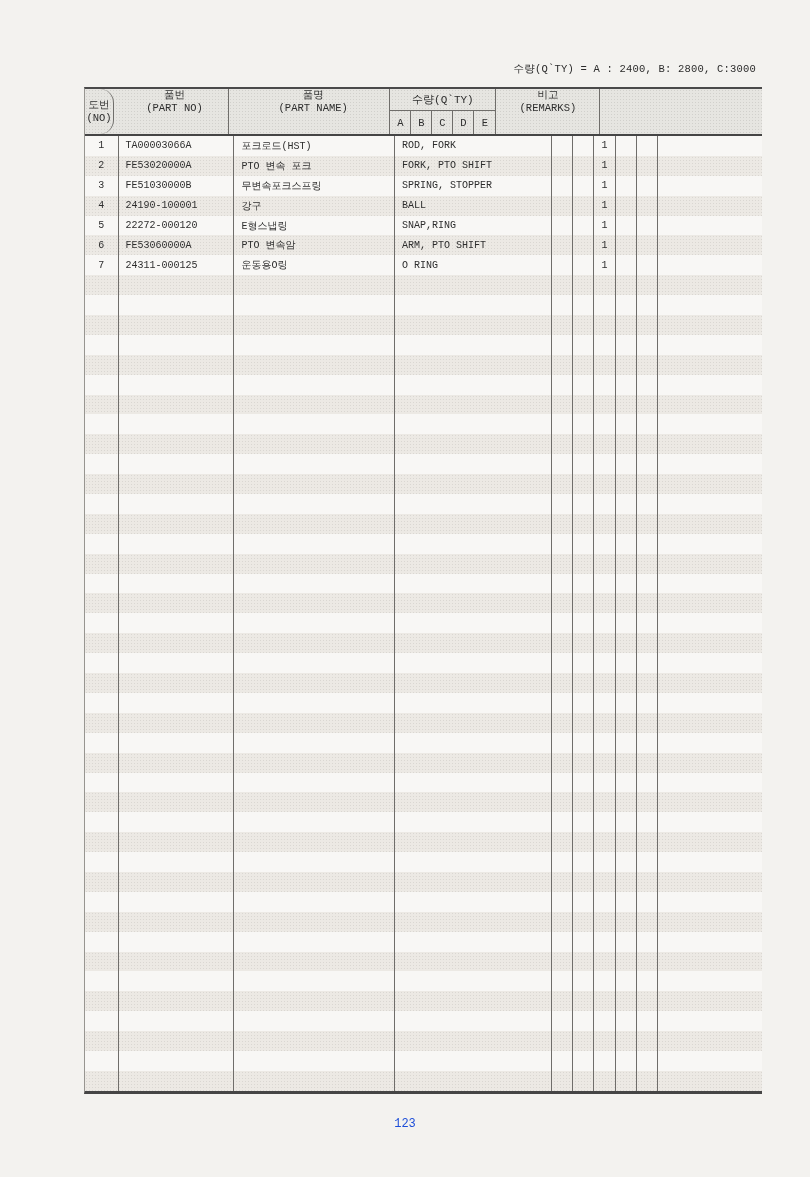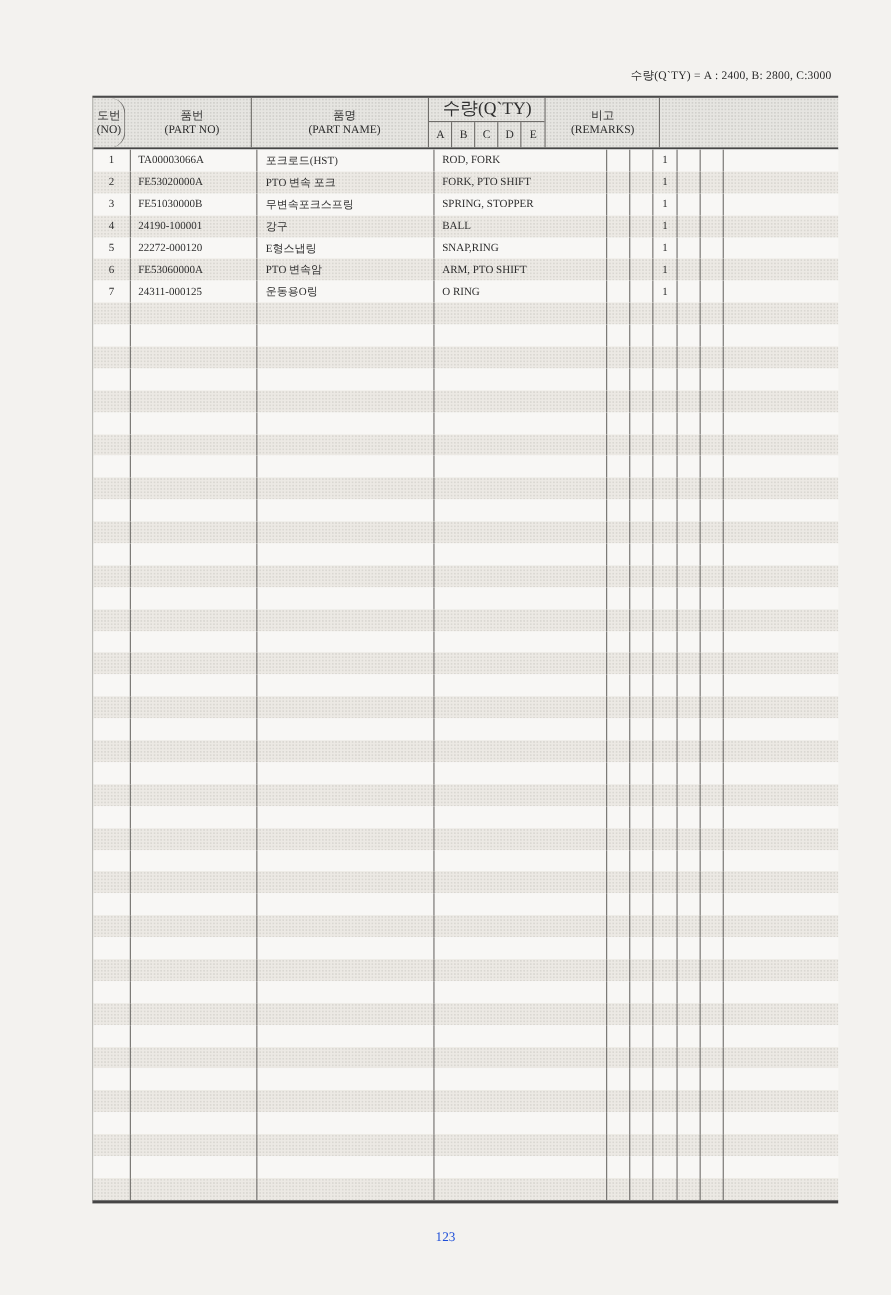--- a/index.html
+++ b/index.html
@@ -1,20 +1,20 @@
 <!DOCTYPE html>
 <html><head>
 <meta charset="utf-8">
 <style>
   html,body{margin:0;padding:0;}
   .page{
     position:relative;
     width:810px;height:1177px;
     background:#f3f2ef;
-    font-family:Liberation Serif, serif;
+    font-family:Liberation Mono, monospace;
     color:#2e2e2e;
     overflow:hidden;
   }
   .qty-note{
     position:absolute;
     top:62px;right:54px;
     font-size:10.5px;
     letter-spacing:0.2px;
     color:#2b2b2b;
   }
@@ -32,35 +32,35 @@
     height:45px;
     border-bottom:2px solid #454545;
     background-color:#e6e5e1;
     background-image:radial-gradient(rgba(100,100,95,0.16) 0.6px, rgba(0,0,0,0) 0.9px);
     background-size:3px 3px;
   }
   .th{
     box-sizing:border-box;
     border-right:1px solid #6f6d6a;
     display:flex;flex-direction:column;
-    align-items:center;justify-content:center;
+    align-items:center;justify-content:flex-start;
     font-size:10.5px;line-height:13px;
     text-align:center;
   }
   .th.c-rm{border-right:1px solid #6f6d6a;}
   .qty-group{
     box-sizing:border-box;
     width:106px;
     border-right:1px solid #6f6d6a;
     display:flex;flex-direction:column;
   }
   .qty-label{
     height:21px;
     display:flex;align-items:center;justify-content:center;
-    font-size:16px;
+    font-size:11px;
   }
   .qty-subs{
     flex:1;
     display:flex;
     border-top:1px solid #6f6d6a;
   }
   .qty-sub{
     box-sizing:border-box;
     width:21.2px;
     border-right:1px solid #6f6d6a;

